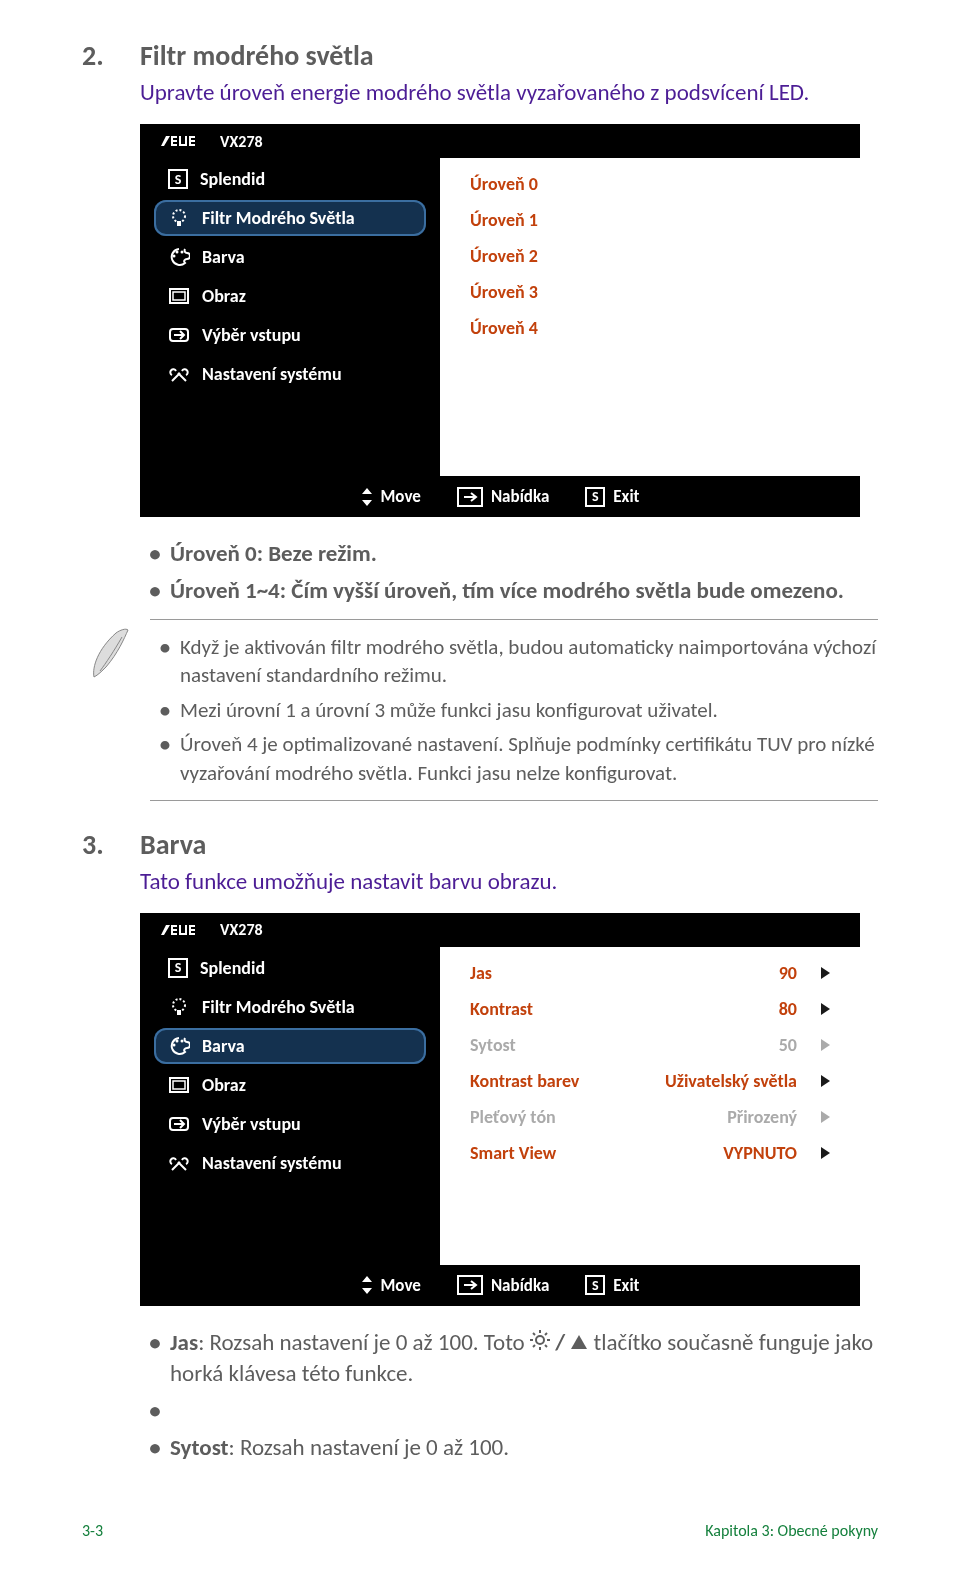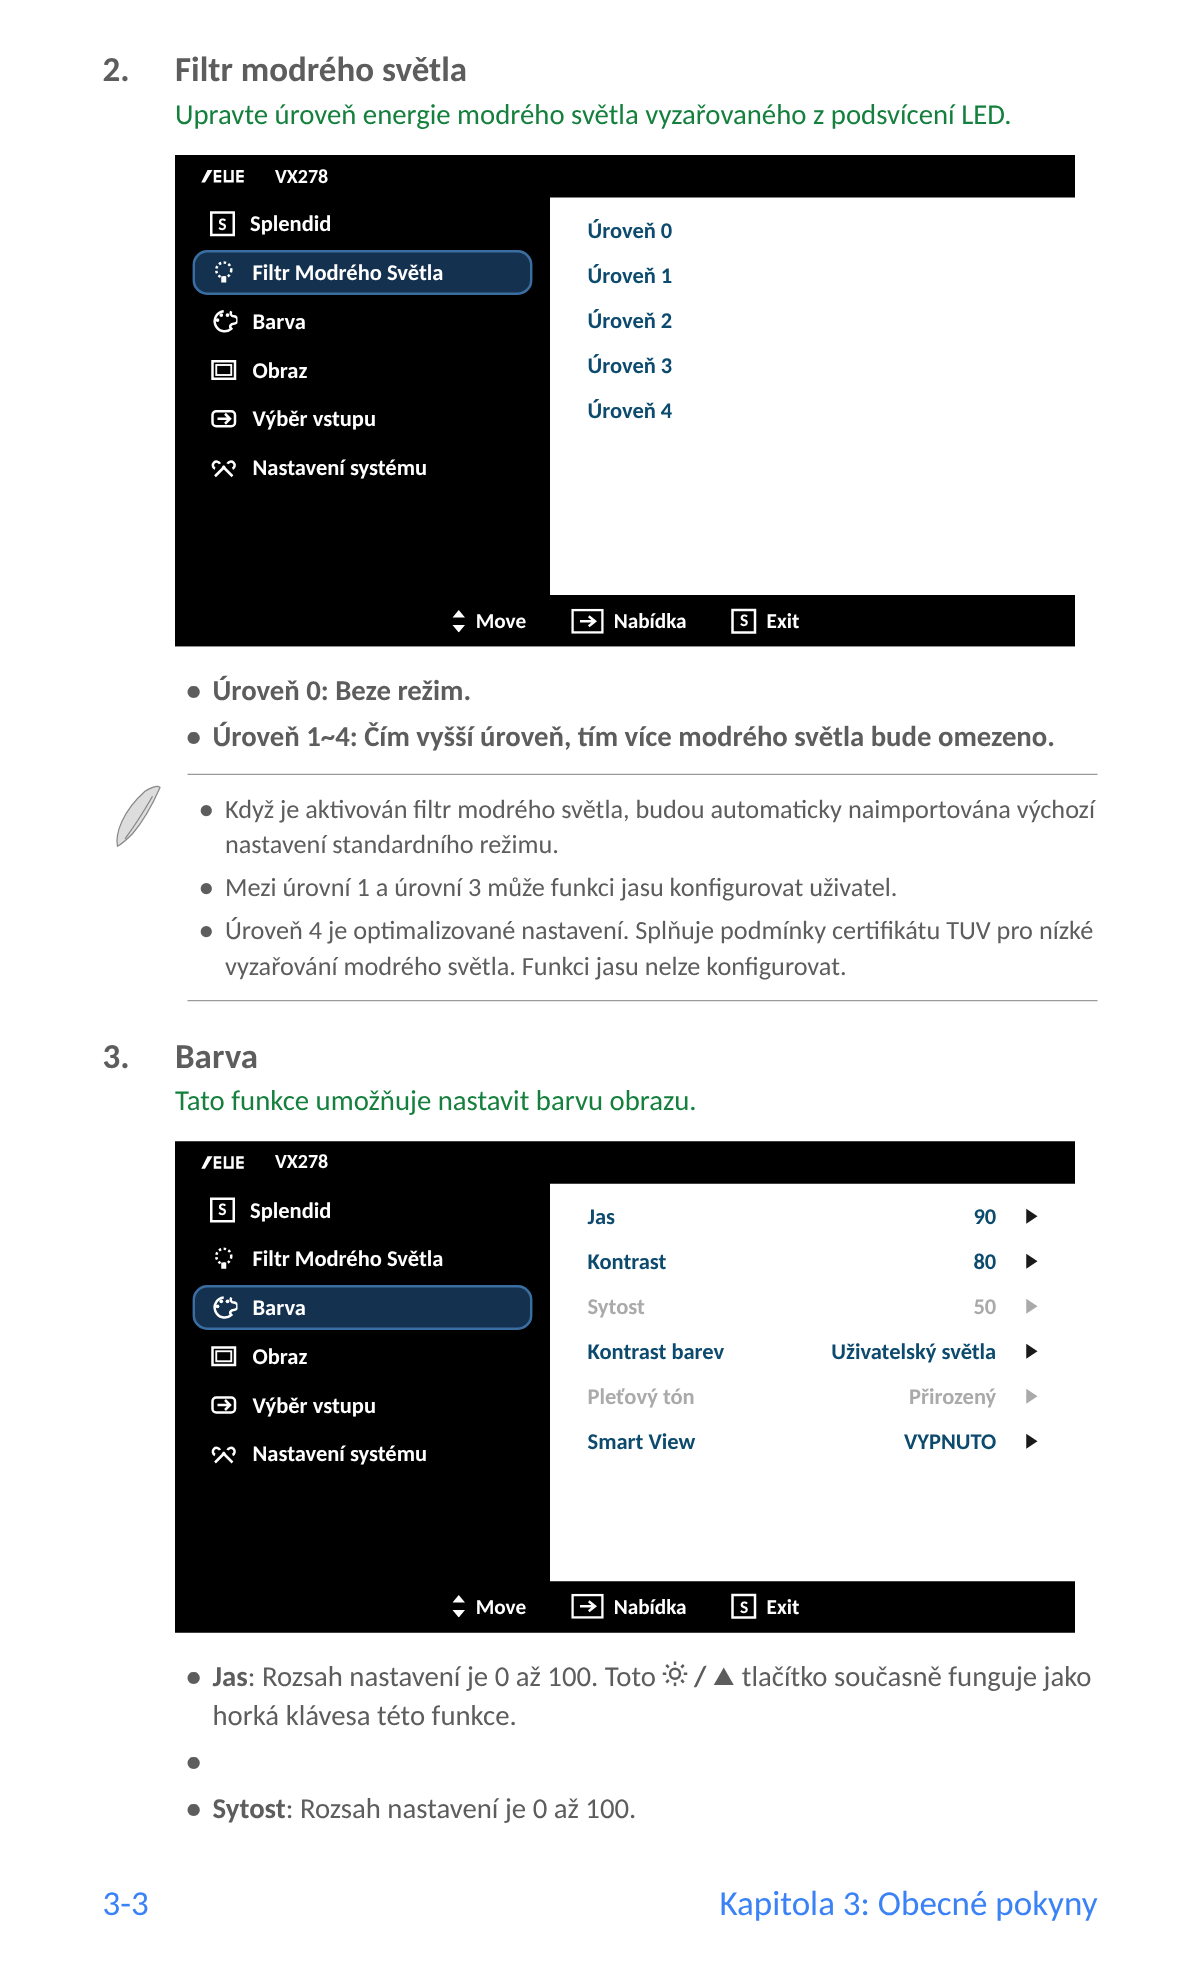--- a/index.html
+++ b/index.html
@@ -28,21 +28,21 @@
     color: #5d5d5d;
     width: 30px;
   }
   .sec-title {
     font-size: 28px;
     font-weight: bold;
     color: #5d5d5d;
   }
   .sec-desc {
     font-size: 23px;
-    color: #15803d;
+    color: #4c1d95;
     margin-left: 58px;
     margin-bottom: 16px;
     line-height: 1.35;
   }
   .osd {
     width: 720px;
     margin-left: 58px;
     background: #000;
   }
   .osd-header {
@@ -78,21 +78,21 @@
     height: 36px;
   }
   .menu-selected {
     box-shadow: inset 0 0 0 2px #3b6ea0;
     background: #14314f;
   }
   .opt-row {
     padding: 7px 22px;
     font-size: 18px;
     font-weight: bold;
-    color: #0c4a6e;
+    color: #c2410c;
     display: flex;
     align-items: center;
   }
   .opt-row.dim { color: #aaa; }
   .opt-label { flex: 1; }
   .opt-val { margin-right: 24px; }
   .tri {
     width: 0; height: 0;
     border-top: 6px solid transparent;
     border-bottom: 6px solid transparent;
@@ -141,22 +141,22 @@
     padding: 10px 0;
   }
   .note-block .bullet { font-size: 21px; }
   .page-footer {
     position: absolute;
     bottom: 0;
     left: 82px;
     right: 82px;
     display: flex;
     justify-content: space-between;
-    font-size: 28px;
-    color: #3b82f6;
+    font-size: 16px;
+    color: #15803d;
   }
   .ico { display:inline-flex; align-items:center; justify-content:center; }
   .sbox {
     width: 20px; height: 20px; border: 2px solid currentColor;
     font-weight: bold; font-size: 14px; display:inline-flex;
     align-items:center; justify-content:center;
   }
   .sbox.white { color: #fff; }
 </style>
 </head>

